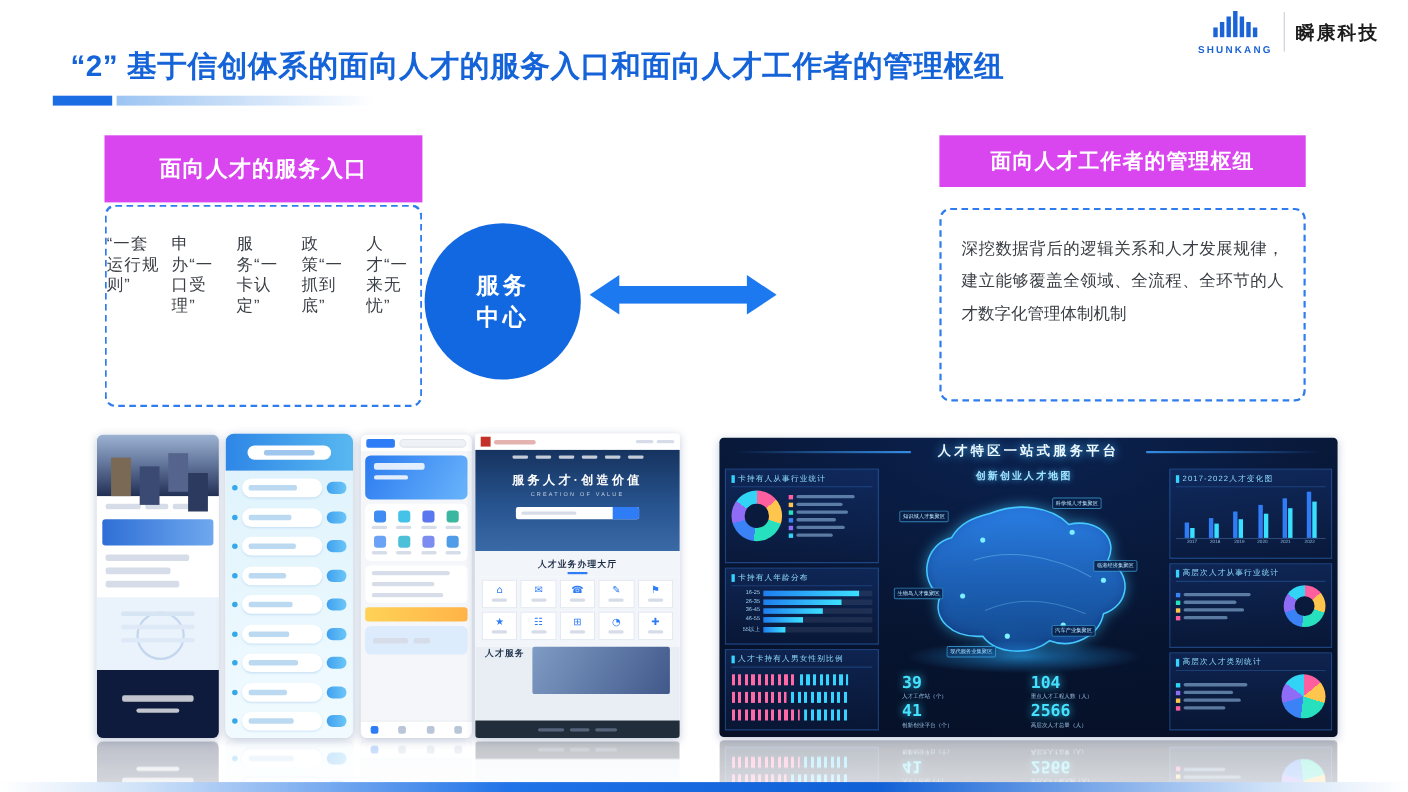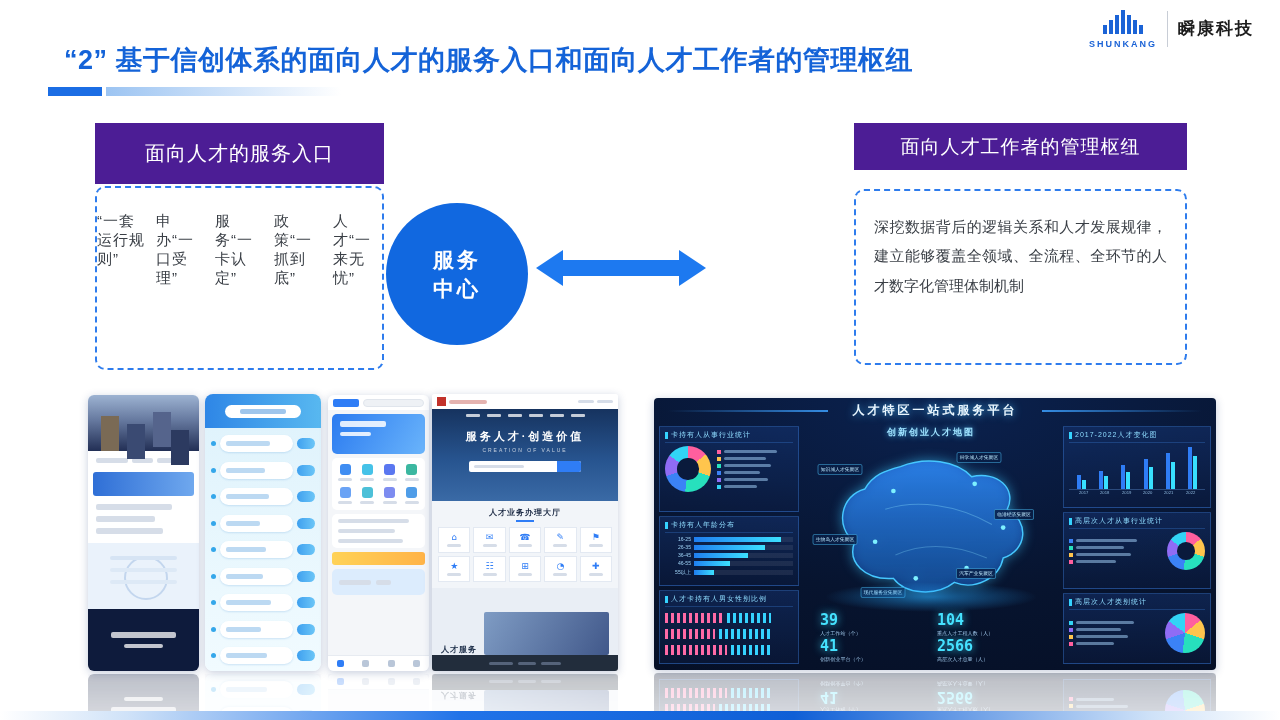--- a/index.html
+++ b/index.html
@@ -11,21 +11,21 @@
   .title { position:absolute; left:64px; top:42px; width:1110px; font-size:27px; font-weight:800; color:#1463d8; letter-spacing:.5px; }
   .bar-dark { position:absolute; left:48px; top:87px; width:54px; height:9px; background:#1b6de4; }
   .bar-light { position:absolute; left:106px; top:87px; width:235px; height:9px; background:linear-gradient(90deg,#9cc4f2,rgba(255,255,255,0)); }
   .logo { position:absolute; right:26px; top:8px; display:flex; align-items:center; gap:10px; }
   .logo-left { display:flex; flex-direction:column; align-items:center; }
   .logo-en { font-size:9px; font-weight:700; color:#1b63d6; letter-spacing:2px; margin-top:1px; }
   .logo-sep { width:1px; height:36px; background:#c8cdd6; }
   .logo-cn { font-size:17px; font-weight:800; color:#1c1c1c; letter-spacing:2px; }
 
   
-  .panel-header { position:absolute; background:#4c1d95; color:#fff; font-weight:400; display:flex; align-items:center; justify-content:center; letter-spacing:1px; }
+  .panel-header { position:absolute; background:#d946ef; color:#fff; font-weight:700; display:flex; align-items:center; justify-content:center; letter-spacing:1px; }
   .ph-left { left:95px; top:123px; width:289px; height:61px; font-size:20px; }
   .ph-right { left:854px; top:123px; width:333px; height:47px; font-size:19px; }
   .dash-box { position:absolute; border:2px dashed #2e7ced; border-radius:10px; background:#fff; }
   .db-left { left:95px; top:186px; width:289px; height:184px; }
   .db-right { left:854px; top:189px; width:333px; height:176px; }
   .left-lines { padding-top:24px; display:flex; gap:10px; }
   .left-lines > div { font-size:15px; color:#3a3f46; letter-spacing:1px; }
   .right-body { padding:21px 18px; font-size:15px; line-height:1.95; color:#3a3f46; text-align:justify; }
 
   
@@ -99,21 +99,21 @@
   .d-hero-sub { font-size:5px; color:rgba(255,255,255,.72); letter-spacing:2px; margin-top:3px; }
   .d-search { margin-top:8px; width:112px; height:11px; background:#fff; border-radius:2px; display:flex; align-items:center; padding-left:5px; }
   .d-search .bar { width:50px; height:3px; }
   .d-search-btn { margin-left:auto; width:24px; height:100%; background:#2f7df6; border-radius:0 2px 2px 0; }
   .d-sec-title { text-align:center; font-size:8px; font-weight:700; color:#1d2b45; padding:6px 0 2px; background:#f2f5f9; letter-spacing:1px; flex:none; }
   .d-sec-title::after { content:''; display:block; width:18px; height:2px; background:#2f7df6; margin:2px auto 0; }
   .d-grid { background:#f2f5f9; padding:3px 6px 6px; display:grid; grid-template-columns:repeat(5,1fr); gap:3px; flex:none; }
   .d-tile { background:#fff; border:1px solid #e3e9f2; height:26px; display:flex; flex-direction:column; align-items:center; justify-content:center; gap:2px; }
   .d-tile .glyph { color:#2f7df6; font-size:9px; line-height:1; font-family:"DejaVu Sans",sans-serif; }
   .d-tile .bar { width:14px; height:2.5px; }
-  .d-band { flex:1; background:#e9eef5; display:flex; align-items:flex-end; gap:7px; padding:0 9px; }
+  .d-band { flex:1; background:#e9eef5; display:flex; align-items:flex-start; gap:7px; padding:0 9px; }
   .d-band-title { font-size:8px; font-weight:700; color:#24354f; letter-spacing:1px; }
   .d-band-img { flex:1; height:64%; background:linear-gradient(120deg,#7f9cc4,#41588a); border-radius:2px; }
   .d-footer { height:16px; background:#222d3c; display:flex; align-items:center; justify-content:center; gap:5px; flex:none; }
   .d-footer .bar { background:#55637a; height:3px; }
 
   
   .dash { background:radial-gradient(130% 130% at 50% 0%, #0b2250 0%, #07142f 55%, #050e23 100%); color:#cfe9ff; }
   .dash-head { height:24px; position:relative; display:flex; align-items:center; justify-content:center; flex:none; }
   .dash-head::before, .dash-head::after { content:''; position:absolute; top:12px; height:2px; width:160px; }
   .dash-head::before { left:14px; background:linear-gradient(90deg, transparent, rgba(60,160,255,.85)); }

